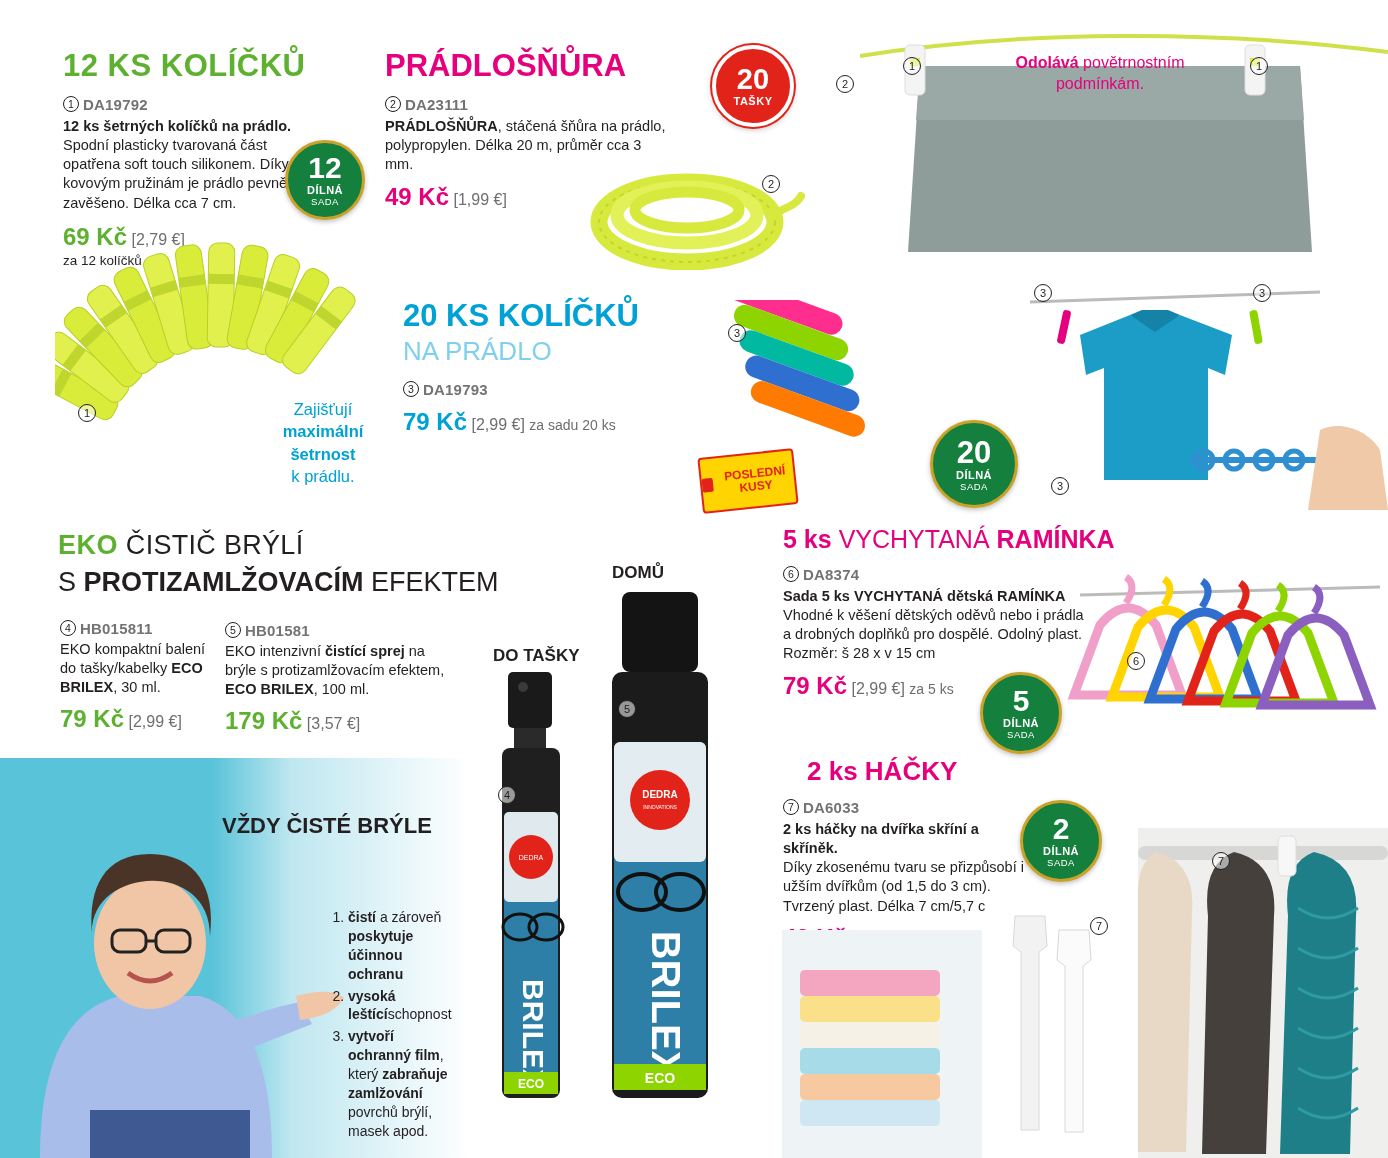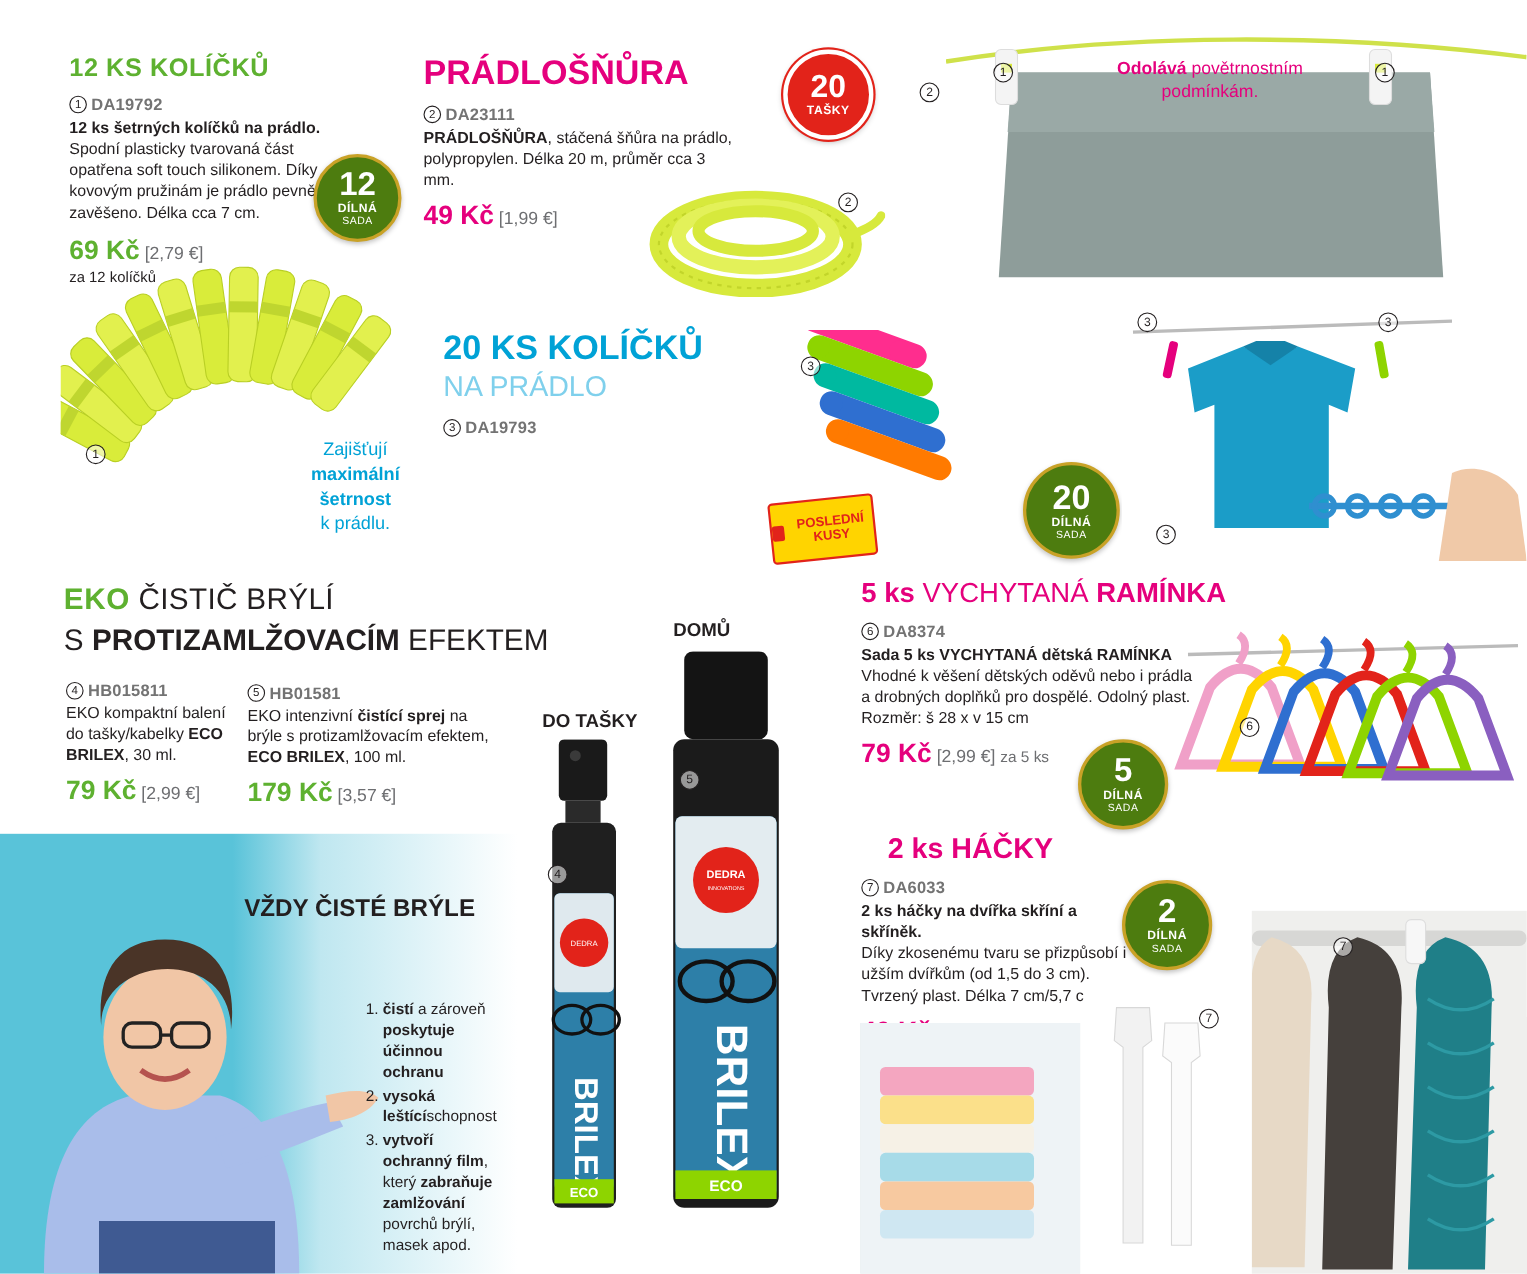--- a/index.html
+++ b/index.html
@@ -38,21 +38,21 @@
     margin-right:4px;
   }
   .cnum.float {
     position:absolute; background:rgba(255,255,255,.55);
     width:18px;height:18px;font-size:11px;
   }
 
   
   .badge {
     position:absolute; border-radius:50%;
-    background:#4d7c0f; color:#fff;
+    background:#15803d; color:#fff;
     display:flex; flex-direction:column; align-items:center; justify-content:center;
     text-align:center; line-height:1;
     box-shadow:0 2px 5px rgba(0,0,0,.25);
   }
   .badge .big { font-weight:700; }
   .badge .l1 { font-size:11px; font-weight:700; letter-spacing:.5px; margin-top:2px;}
   .badge .l2 { font-size:9.5px; letter-spacing:.5px; margin-top:1px;}
   .badge.gold { border:3px solid #c9a227; }
   .badge.red { background:#e2231a; border:4px solid #ffffff; box-shadow:0 0 0 2px #e2231a, 0 2px 6px rgba(0,0,0,.3); }
 
@@ -70,21 +70,21 @@
   .page-num { position:absolute; color:#6d6e71; font-size:15px;margin-top:43px; }
 
   ol.feature-list { margin:0; padding-left:18px; }
   ol.feature-list li { font-size:14px; color:#231f20; line-height:1.35; margin-bottom:3px; }
   ol.feature-list li b { font-weight:700; }
 </style>
 </head>
 <body>
 
 <div class="abs" style="left:63px; top:48px; width:300px;">
-  <div class="h-green" style="font-size:23px;">12 KS KOLÍČKŮ</div>
+  <div class="h-green" style="font-size:31px;">12 KS KOLÍČKŮ</div>
   <div style="margin-top:12px;">
     <span class="cnum">1</span><span class="code">DA19792</span>
   </div>
   <div class="body-txt" style="margin-top:3px; width:232px;">
     <b>12 ks šetrných kolíčků na prádlo.</b>
     <span>Spodní plasticky tvarovaná část opatřena soft touch silikonem. Díky kovovým pružinám je prádlo pevně zavěšeno. Délka cca 7 cm.</span>
   </div>
   <div style="margin-top:10px;">
     <span class="price green">69 Kč</span>
     <span class="eur">[2,79 €]</span>
@@ -210,20 +210,25 @@
 <div class="abs" style="left:985px; top:53px; width:230px; text-align:center; color:#e5007d; font-size:16px; line-height:1.3;">
   <b>Odolává</b>
   <span>povětrnostním podmínkám.</span>
 </div>
 
 <div class="abs" style="left:403px; top:298px; width:300px;">
   <div class="h-blue" style="font-size:31px;">20 KS KOLÍČKŮ</div>
   <div style="font-size:26px; color:#7fd0ec; font-weight:400; margin-top:2px;">NA PRÁDLO</div>
   <div style="margin-top:14px;">
     <span class="cnum">3</span><span class="code">DA19793</span>
+  </div>
+  <div style="margin-top:9px;">
+    <span class="price blue" style="color:#00a2d6;">79 Kč</span>
+    <span class="eur">[2,99 €]</span>
+    <span class="eur" style="font-size:14px;">za sadu 20 ks</span>
   </div>
 </div>
 
 <div class="photo" style="left:690px; top:300px; width:290px; height:180px;">
   <svg width="290" height="180" viewBox="0 0 290 180">
     <g transform="rotate(20 145 90)">
       <g transform="translate(0,0)">
           <rect x="10" y="18" width="120" height="22" rx="11" fill="#ff2d8e"></rect>
           <circle cx="22" cy="29" r="9" fill="#ff2d8e"></circle>
           <rect x="95" y="20" width="34" height="18" rx="9" fill="#ff2d8e"></rect>

